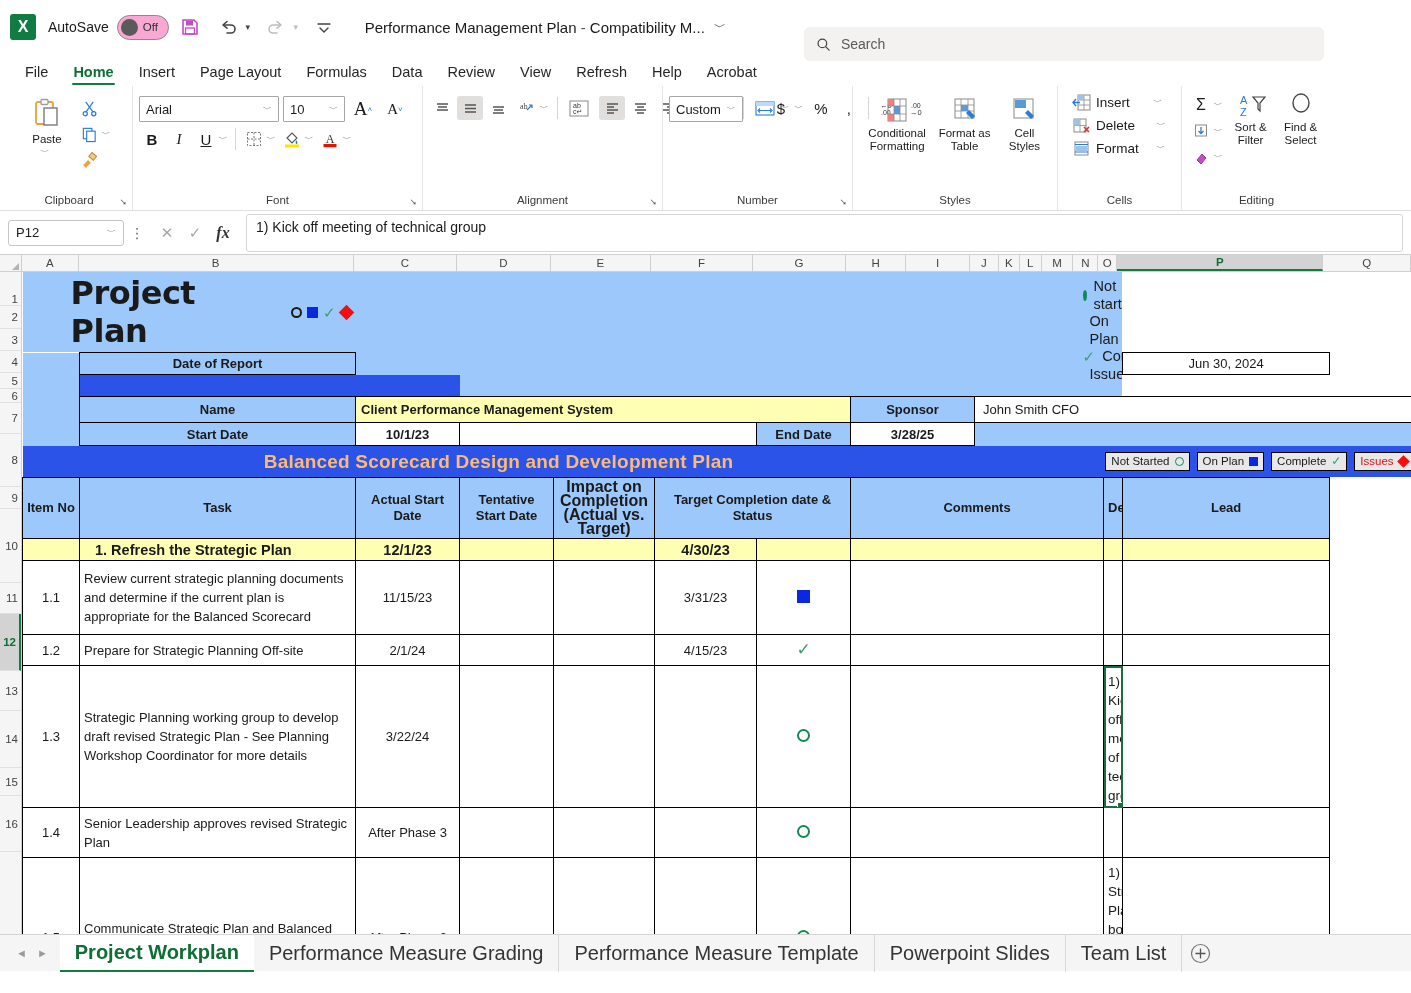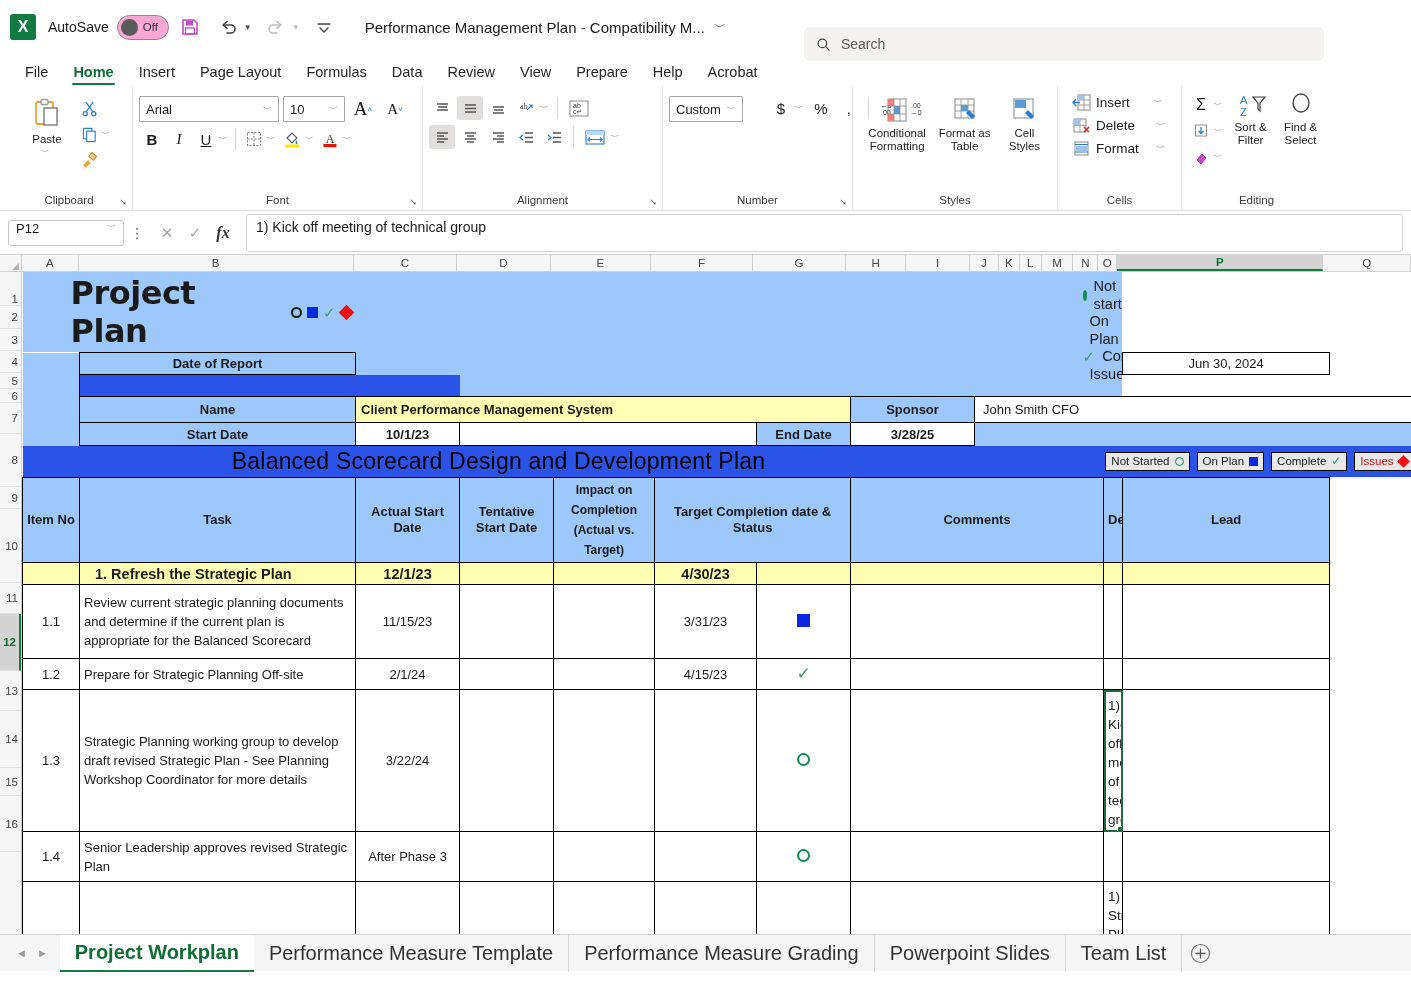--- a/index.html
+++ b/index.html
@@ -58,21 +58,21 @@
      display:flex; align-items:center; padding:0 6px; font-size:13px; color:#1b1b1b; justify-content:space-between;}
   .combo .cv{ overflow:hidden; white-space:nowrap;}
   .combo .cw{ font-size:9px; color:#444; margin-left:6px;}
 
   .vsep { width:1px; height:22px; background:#d8d6d4; margin:0 4px; }
 
   
   .fbar { height:44px; display:flex; align-items:center; padding:0 8px; gap:6px; background:#fff;
           border-bottom:1px solid #d0cece;}
   .namebox { width:116px; height:26px; border:1px solid #c8c6c4; border-radius:3px; background:#fff;
-     display:flex; justify-content:space-between; padding:0 7px; font-size:13px;}
+     display:flex; align-items:center; justify-content:space-between; padding:0 7px; font-size:13px;}
   .namebox .nw { font-size:9px; color:#444; }
   .dots { width:14px; text-align:center; color:#666; font-size:14px; letter-spacing:0; }
   .fbtns { display:flex; align-items:center; gap:2px; padding:0 4px; }
   .fbtns span { width:26px; text-align:center; font-size:15px; color:#a8a6a4; }
   .fbtns .fx { color:#333; font-style:italic; font-family:"Liberation Serif",serif; font-size:16px; font-weight:bold;}
   .finput { flex:1; height:38px; border:1px solid #d8d6d4; border-radius:3px; background:#fff;
      display:flex; align-items:flex-start; padding:4px 9px; font-size:14px; color:#1b1b1b;}
 
   
   .gridwrap { position:relative; height:679px; overflow:hidden; background:#fff; }
@@ -105,21 +105,21 @@
 
   .bigtitle { font-size:32px; font-weight:bold; font-family:"DejaVu Sans", sans-serif; letter-spacing:-0.5px;}
   .legend { font-size:14.5px; line-height:17.5px; color:#1a1a1a; }
   .legend div { display:flex; align-items:center; gap:7px; }
 
   .ico-circle { width:11px; height:11px; border-radius:50%; border:2px solid #138a52; display:inline-block;}
   .ico-sq { width:11px; height:11px; background:#0a28e0; display:inline-block;}
   .ico-check { color:#3f9c6d; font-size:15px; line-height:11px;}
   .ico-dia { width:11px; height:11px; background:#f40f0f; display:inline-block; transform:rotate(45deg);}
 
-  .bannertitle { color:#000000; font-weight:normal; font-size:23px; text-align:center; letter-spacing:0.2px;}
+  .bannertitle { color:#fdba74; font-weight:bold; font-size:19px; text-align:center; letter-spacing:0.2px;}
   .statbtn { display:inline-flex; align-items:center; gap:5px; background:#e8e8e8; border:1px solid #000;
      font-size:11.5px; padding:1px 5px; height:19px; white-space:nowrap;}
   .statbtn.issues { color:#e31010; }
 
   .hdrcell { background:#9dc8fb; font-weight:bold; font-size:13.5px; text-align:center; line-height:16px; }
   .sectionrow td { background:#ffffb3; font-weight:bold; color:#1414d2; }
   .tasktxt { font-size:13.5px; line-height:19px; color:#1a1a1a; }
 
   .selcell { outline:2px solid #1d6b41; outline-offset:-2px; position:relative; }
   .selcell:after { content:""; position:absolute; right:-3px; bottom:-3px; width:6px; height:6px;
@@ -189,21 +189,21 @@
 
 <div class="ribbon-tabs">
   <div class="rtab">File</div>
   <div class="rtab active">Home</div>
   <div class="rtab">Insert</div>
   <div class="rtab">Page Layout</div>
   <div class="rtab">Formulas</div>
   <div class="rtab">Data</div>
   <div class="rtab">Review</div>
   <div class="rtab">View</div>
-  <div class="rtab">Prepare</div>
+  <div class="rtab">Refresh</div>
   <div class="rtab">Help</div>
   <div class="rtab">Acrobat</div>
 </div>
 
 <div class="ribbon">
 
   <div class="rgroup" style="width:126px">
     <div class="gbody">
       <div class="bigbtn" style="margin-left:6px">
         <svg width="36" height="36" viewBox="0 0 36 36">
@@ -297,21 +297,21 @@
             </svg>
         </div>
         <span class="chev">﹀</span>
       </div>
     </div>
     <div class="glabel">Font</div>
     <div class="glaunch">⭨</div>
   </div>
 
   <div class="rgroup" style="width:240px">
-    <div class="gbody" style="flex-direction:column;gap:5px;padding-top:6px">
+    <div class="gbody" style="gap:5px;padding-top:6px">
       <div class="rowline" style="gap:2px">
         <div class="smallbtn">
           <svg width="17" height="15" viewBox="0 0 17 15">
               <path d="M3 3h11M4 6h9M3 9h11" stroke="#555" stroke-width="1.3"></path>
             </svg>
           </div>
         <div class="smallbtn sel">
           <svg width="17" height="15" viewBox="0 0 17 15">
               <path d="M3 4h11M3 7.5h11M3 11h11" stroke="#555" stroke-width="1.3"></path>
             </svg>
@@ -704,21 +704,21 @@
               </span>
             </div>
           </td>
         </tr>
 
         <tr style="height:54px">
           <td class="hdrcell">Item No</td>
           <td class="hdrcell">Task</td>
           <td class="hdrcell">Actual Start Date</td>
           <td class="hdrcell">Tentative Start Date</td>
-          <td class="hdrcell" style="font-size:12px;line-height:20px">Impact on Completion (Actual vs. Target)</td>
+          <td class="hdrcell" style="font-size:16px;line-height:14px">Impact on Completion (Actual vs. Target)</td>
           <td class="hdrcell" colspan="2">Target Completion date &amp; Status</td>
           <td class="hdrcell" colspan="7">Comments</td>
           <td class="hdrcell">Deliverables</td>
           <td class="hdrcell">Lead</td>
         </tr>
 
         <tr class="sectionrow" style="height:22px">
           <td></td>
           <td style="padding-left:15px;font-size:14.5px">1. Refresh the Strategic Plan</td>
           <td class="ctr" style="font-size:14.5px">12/1/23</td>
@@ -802,22 +802,22 @@
     </div>
   </div>
 </div>
 
 <div class="tabbar">
   <div class="navarrows">
     <span>◄</span>
     <span>►</span>
   </div>
   <div class="stab active">Project Workplan</div>
+  <div class="stab">Performance Measure Grading</div>
   <div class="stab">Performance Measure Template</div>
-  <div class="stab">Performance Measure Grading</div>
   <div class="stab">Powerpoint Slides</div>
   <div class="stab">Team List</div>
   <div class="addsheet">
     <svg width="21" height="21" viewBox="0 0 21 21">
         <circle cx="10.5" cy="10.5" r="9" fill="none" stroke="#757575" stroke-width="1.2"></circle>
         <path d="M10.5 5.5v10M5.5 10.5h10" stroke="#555" stroke-width="1.3"></path>
       </svg>
   </div>
 </div>
 

